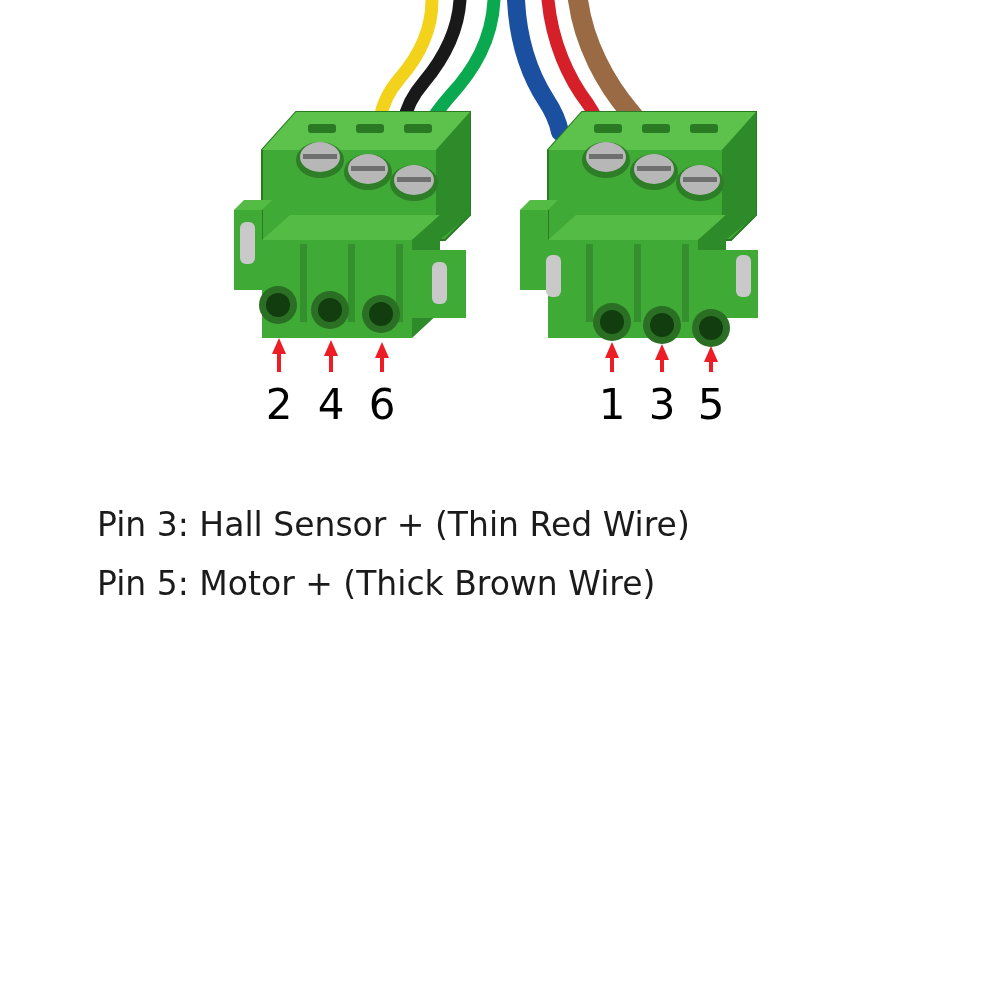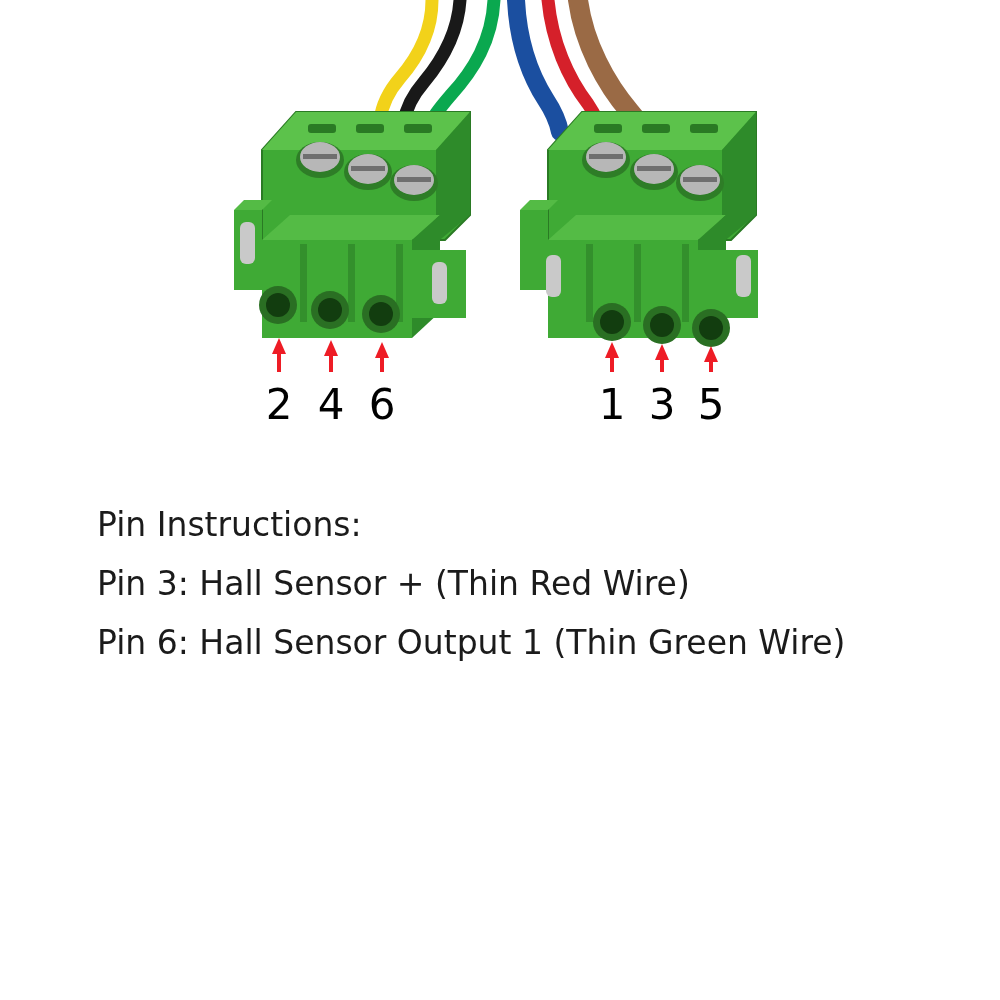--- a/index.html
+++ b/index.html
@@ -189,16 +189,15 @@
   <div class="pin-number" style="left:259px; top:380px;">2</div>
   <div class="pin-number" style="left:311px; top:380px;">4</div>
   <div class="pin-number" style="left:362px; top:380px;">6</div>
 
   <div class="pin-number" style="left:592px; top:380px;">1</div>
   <div class="pin-number" style="left:642px; top:380px;">3</div>
   <div class="pin-number" style="left:691px; top:380px;">5</div>
 </div>
 
 <div id="instructions">
-  <div class="line">Pin Instructions:</div>
   <div class="line">Pin 3: Hall Sensor + (Thin Red Wire)</div>
-  <div class="line">Pin 6: Hall Sensor Output 1 (Thin Green Wire)</div>
+  <div class="line">Pin 5: Motor + (Thick Brown Wire)</div>
 </div>
 
 </body></html>

